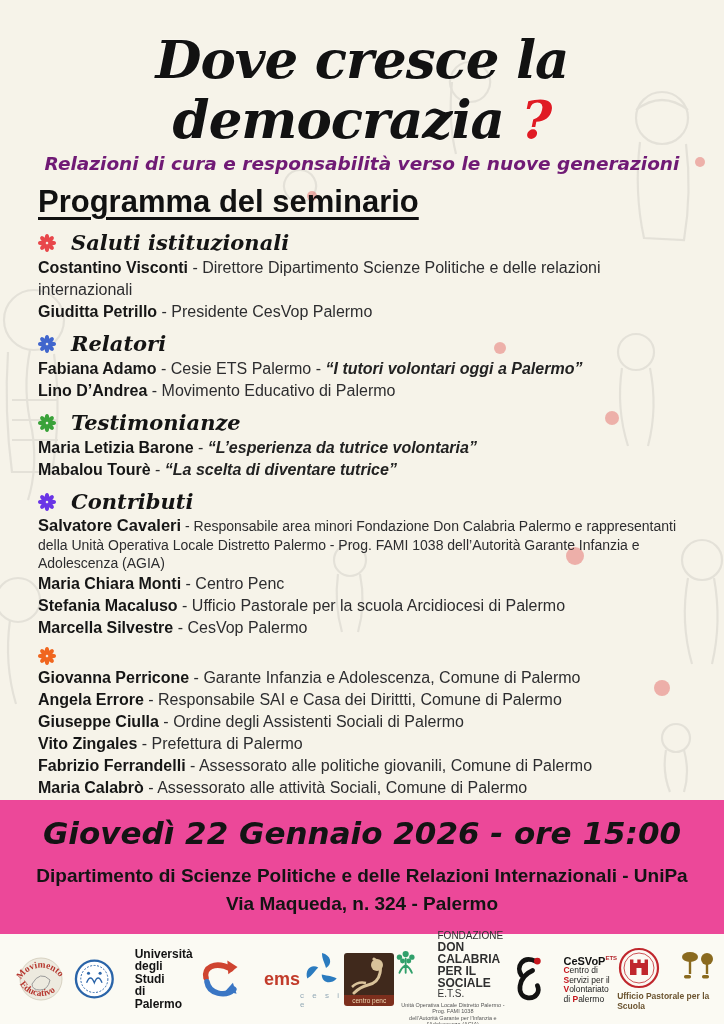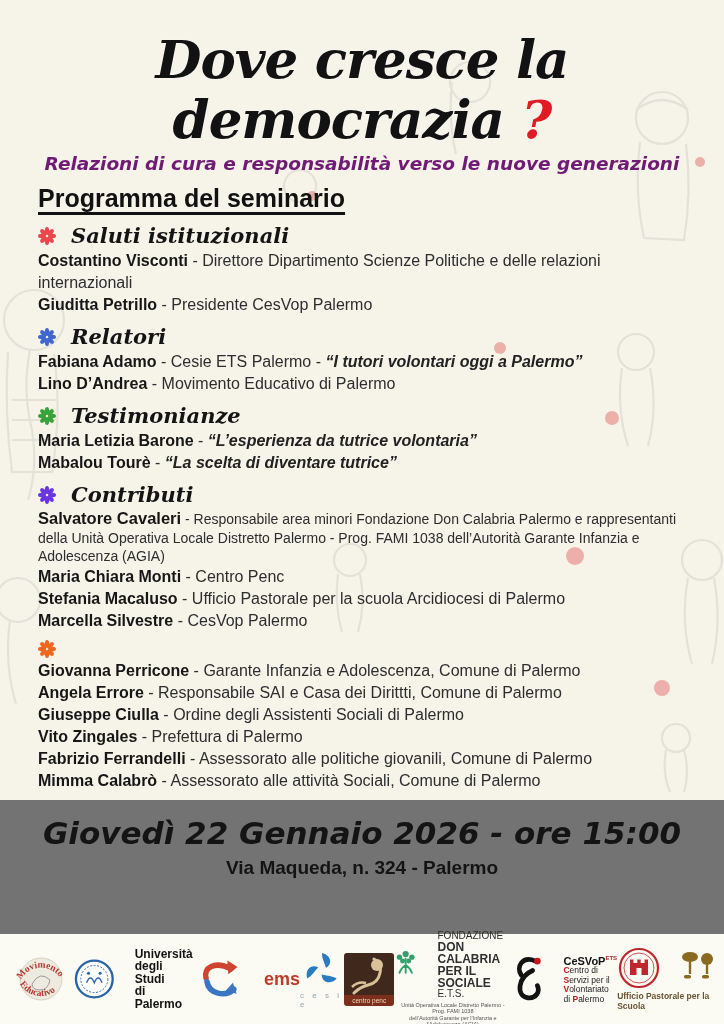--- a/index.html
+++ b/index.html
@@ -13,39 +13,39 @@
   .title{font-family:"DejaVu Serif",serif;font-style:italic;font-weight:bold;
          font-size:53px;line-height:60px;color:#121212;margin:0;letter-spacing:-1px;
          text-shadow:0 0 2px rgba(255,255,255,.8);}
   .qmark{color:#e01b24;}
   .subtitle{font-family:"DejaVu Sans",sans-serif;font-style:italic;font-weight:bold;
             font-size:18.5px;color:#701a75;margin:4px 0 0 0;}
 
   
   .main{padding:0 34px 0 38px;}
   .prog-head{display:inline-block;font-family:"Liberation Sans",sans-serif;font-weight:bold;
-             font-size:25px;color:#111;margin:10px 0 2px 0;text-decoration:underline;
+             font-size:31px;color:#111;margin:10px 0 2px 0;text-decoration:underline;
              text-underline-offset:5px;text-decoration-thickness:3px;}
   .section-head{display:flex;align-items:center;gap:15px;margin:8px 0 2px 0;}
   .asterisk{display:inline-flex;width:18px;height:18px;}
   .asterisk svg{width:18px;height:18px;}
   .section-title{font-family:"DejaVu Serif",serif;font-style:italic;font-weight:bold;
                  font-size:21px;color:#141414;}
   .entry{margin:0;padding:0;font-size:16px;line-height:22px;color:#2d2d2f;}
   .entry .name{color:#161616;font-weight:bold;}
   .entry .sep{color:#2d2d2f;}
   .entry .quote{font-family:"Liberation Sans",sans-serif;font-weight:bold;font-style:italic;color:#222;}
   .entry.small{font-size:14px;line-height:18.5px;}
   .entry.small .name{font-size:16.5px;}
   .entry.note .quote{font-size:16px;}
   .modera{text-align:center;font-family:"DejaVu Serif",serif;font-style:italic;font-weight:bold;
           font-size:21px;color:#121212;margin:12px 0 0 0;}
 
   
-  .banner{position:absolute;left:0;top:800px;width:724px;height:134px;background:#737373;
+  .banner{position:absolute;left:0;top:800px;width:724px;height:134px;background:#ec4899;
           text-align:center;z-index:1;}
   .banner .date{font-family:"DejaVu Sans",sans-serif;font-style:italic;font-weight:bold;
                 font-size:31px;color:#141414;margin-top:15px;}
   .banner .venue1{font-weight:bold;font-size:19px;color:#141414;margin-top:14px;}
   .banner .venue2{font-weight:bold;font-size:19px;color:#141414;margin-top:6px;}
 
   
   .footer{position:absolute;left:0;top:934px;width:724px;height:90px;background:#fbfaf3;
           display:flex;align-items:center;justify-content:space-between;padding:0 8px;box-sizing:border-box;z-index:1;}
   .logo{display:flex;flex-direction:column;align-items:center;justify-content:center;}
@@ -217,29 +217,30 @@
                     <ellipse cx="12" cy="5.2" rx="2.9" ry="5.2" transform="rotate(315 12 12)"></ellipse>
                   </g>
                 </svg>
               </span>
             </div>
             <p class="entry"><strong class="name">Giovanna Perricone</strong><span class="sep"> - </span><span class="desc">Garante Infanzia e Adolescenza, Comune di Palermo</span></p>
             <p class="entry"><strong class="name">Angela Errore</strong><span class="sep"> - </span><span class="desc">Responsabile SAI e Casa dei Dirittti, Comune di Palermo</span></p>
             <p class="entry"><strong class="name">Giuseppe Ciulla</strong><span class="sep"> - </span><span class="desc">Ordine degli Assistenti Sociali di Palermo</span></p>
             <p class="entry"><strong class="name">Vito Zingales</strong><span class="sep"> - </span><span class="desc">Prefettura di Palermo</span></p>
             <p class="entry"><strong class="name">Fabrizio Ferrandelli</strong><span class="sep"> - </span><span class="desc">Assessorato alle politiche giovanili, Comune di Palermo</span></p>
-            <p class="entry"><strong class="name">Mimma Calabrò</strong><span class="sep"> - </span><span class="desc">Assessorato alle attività Sociali, Comune di Palermo</span></p>
+            <p class="entry"><strong class="name">Maria Calabrò</strong><span class="sep"> - </span><span class="desc">Assessorato alle attività Sociali, Comune di Palermo</span></p>
           </div>
         </div>
       <p class="modera">Modera: Lino D’Andrea</p>
     </div>
   </div>
 
   <div class="banner">
     <div class="date">Giovedì 22 Gennaio 2026 - ore 15:00</div>
+    <div class="venue1">Dipartimento di Scienze Politiche e delle Relazioni Internazionali - UniPa</div>
     <div class="venue2">Via Maqueda, n. 324 - Palermo</div>
   </div>
 
   <div class="footer">
 
     <div class="logo">
       <svg width="66" height="66" viewBox="0 0 66 66">
         <defs>
           <path id="arcT" d="M 11,38 A 23,23 0 0 1 55,38"></path>
           <path id="arcB" d="M 9,32 A 25,25 0 0 0 57,32"></path>

